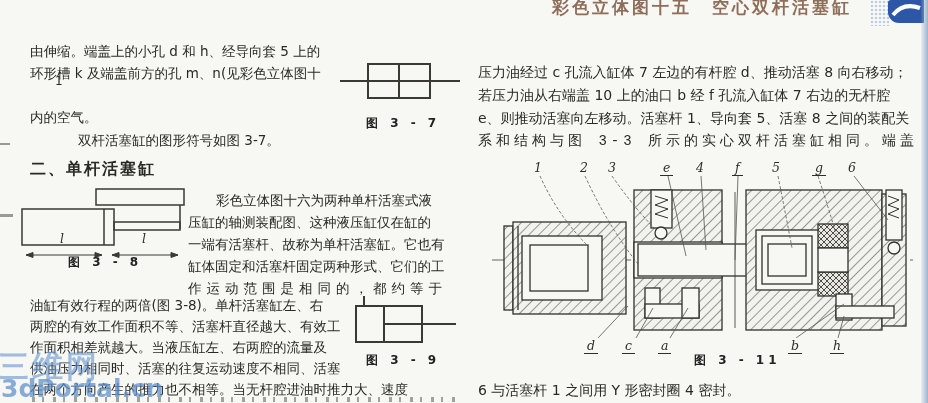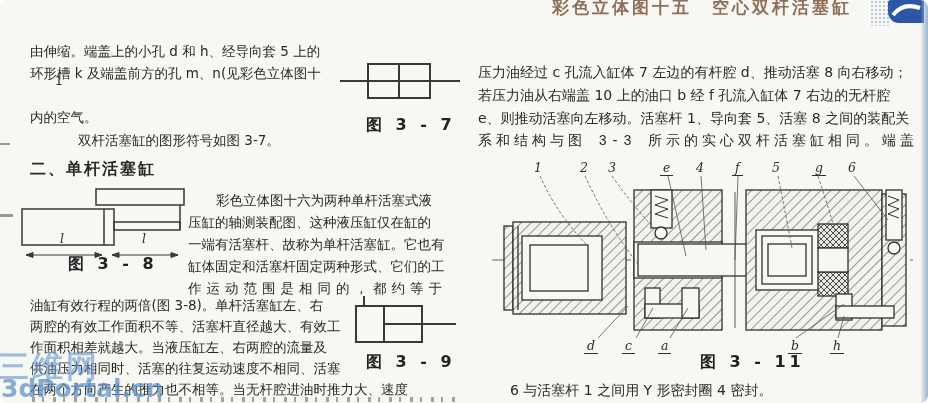--- a/index.html
+++ b/index.html
@@ -3,28 +3,27 @@
 <meta charset="utf-8">
 <style>
   html,body{margin:0;padding:0;}
   .page{
     position:relative;
     width:928px;height:403px;
     background:#f7f7f4;
     overflow:hidden;
     font-family:"DejaVu Sans", sans-serif;
     color:#26261f;
-    border-radius:8px;
   }
   .ln{position:absolute;white-space:nowrap;font-size:13.5px;line-height:18px;color:#2a2a24;}
   .rln{position:absolute;white-space:nowrap;font-size:14px;line-height:19px;color:#2a2a24;}
   .wide{letter-spacing:4px;}
   .wide2{letter-spacing:5px;}
   .heading{font-weight:bold;font-size:16px;letter-spacing:2px;}
-  .caption{position:absolute;font-weight:bold;font-size:16px;letter-spacing:4px;color:#222;white-space:nowrap;}
+  .caption{position:absolute;font-weight:bold;font-size:12px;letter-spacing:4px;color:#222;white-space:nowrap;}
   .header-title{
     position:absolute;top:-4px;left:552px;width:300px;
     font-size:17px;font-weight:bold;letter-spacing:3px;white-space:nowrap;
     color:#8f6e59;
   }
   .edge-strip{position:absolute;top:0;right:0;width:7px;height:403px;
     background:linear-gradient(to right, rgba(150,170,200,0.12), #9db3cf);}
   .logo{position:absolute;top:0;right:4px;width:36px;height:23px;
     background:#2d55a8;border-bottom-left-radius:11px;border-top-left-radius:3px;}
   .logo-speckle{position:absolute;top:0;right:38px;width:20px;height:26px;opacity:.55;
@@ -215,18 +214,18 @@
         <line x1="350" y1="162" x2="356" y2="140"></line>
       </g>
     </svg>
 
     <span class="callout u" style="left:96px;top:178px;">d</span>
     <span class="callout u" style="left:134px;top:178px;">c</span>
     <span class="callout u" style="left:170px;top:178px;">a</span>
     <span class="callout u" style="left:300px;top:178px;">b</span>
     <span class="callout u" style="left:342px;top:178px;">h</span>
 
-    <div class="caption" style="left:212px;top:192px;">图 3 - 11</div>
-  </div>
-
-  <div class="rln" style="left:478px;top:381px;margin-left:32px;">6 与活塞杆 1 之间用 Y 形密封圈 4 密封。</div>
+    <div class="caption" style="left:206px;top:192px;">图 3 - 11</div>
+  </div>
+
+  <div class="rln" style="left:478px;top:381px;">6 与活塞杆 1 之间用 Y 形密封圈 4 密封。</div>
 
 </div>
 
 </body></html>

